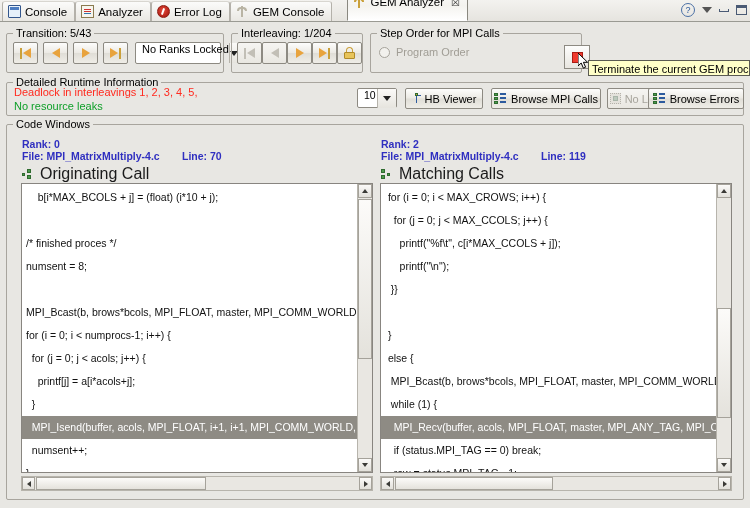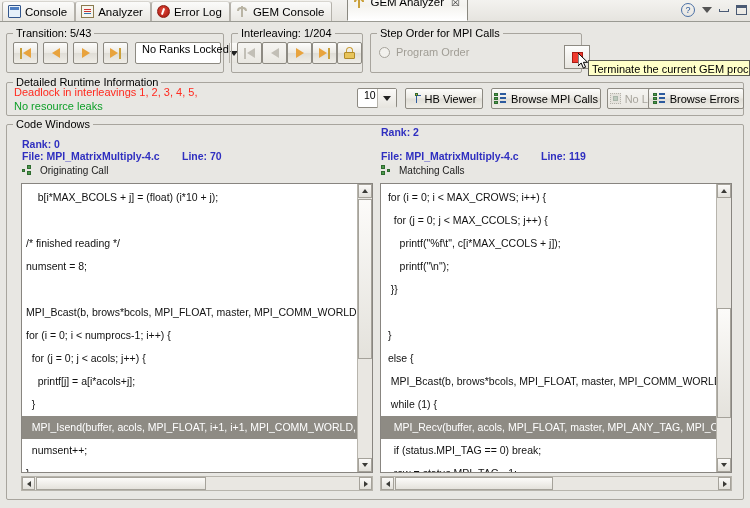--- a/index.html
+++ b/index.html
@@ -153,21 +153,21 @@
   }
   .cursor {
     position:absolute; width:12px;height:18px; pointer-events:none;
   }
 
   .runtime-line { font-size:11px; white-space:nowrap; }
   .red { color:#ff2a1f; }
   .green { color:#10a02a; }
 
   .infolbl { color:#2f2fc0; font-size:10.5px; font-weight:bold; white-space:nowrap;}
-  .calllbl { font-size:10px; color:#1a1a1a; }
+  .calllbl { font-size:16px; color:#1a1a1a; }
 
   .greenic { width:13px;height:11px;position:relative;display:inline-block;}
   .greenic i { position:absolute; background:#4c9a4c; border:1px solid #2f6b2f; }
 
   
   .codepane {
     position:absolute;
     background:#ffffff;
     border:1px solid #888580;
     overflow:hidden;
@@ -373,37 +373,37 @@
   <div class="infolbl" style="position:absolute;left:182px;top:150px;">Line: 70</div>
   <div style="position:absolute;left:22px;top:165px;display:flex;align-items:center;gap:5px;">
     <span class="greenic">
       <i style="left:0;top:4px;width:3px;height:3px;background:#4c9a4c;"></i>
       <i style="left:5px;top:0;width:4px;height:4px;"></i>
       <i style="left:5px;top:6px;width:4px;height:4px;"></i>
     </span>
     <span class="calllbl">Originating Call</span>
   </div>
 
-  <div class="infolbl" style="position:absolute;left:381px;top:126px;">Rank: 2</div>
+  <div class="infolbl" style="position:absolute;left:381px;top:138px;">Rank: 2</div>
   <div class="infolbl" style="position:absolute;left:381px;top:150px;">File: MPI_MatrixMultiply-4.c</div>
   <div class="infolbl" style="position:absolute;left:541px;top:150px;">Line: 119</div>
   <div style="position:absolute;left:381px;top:165px;display:flex;align-items:center;gap:5px;">
     <span class="greenic">
       <i style="left:0;top:0;width:4px;height:4px;"></i>
       <i style="left:0;top:6px;width:4px;height:4px;"></i>
       <i style="left:6px;top:4px;width:3px;height:3px;background:#4c9a4c;"></i>
     </span>
     <span class="calllbl">Matching Calls</span>
   </div>
 
   <div class="codepane" style="left:21px;top:183px;width:352px;height:290px;">
     <div class="codeinner" id="left-code">
         <div class="cline">    b[i*MAX_BCOLS + j] = (float) (i*10 + j);</div>
         <div class="cline"></div>
-        <div class="cline">/* finished reading */</div>
+        <div class="cline">/* finished proces */</div>
         <div class="cline">numsent = 8;</div>
         <div class="cline"></div>
         <div class="cline">MPI_Bcast(b, brows*bcols, MPI_FLOAT, master, MPI_COMM_WORLD);</div>
         <div class="cline">for (i = 0; i &lt; numprocs-1; i++) {</div>
         <div class="cline">  for (j = 0; j &lt; acols; j++) {</div>
         <div class="cline">    printf[j] = a[i*acols+j];</div>
         <div class="cline">  }</div>
         <div class="cline hl">  MPI_Isend(buffer, acols, MPI_FLOAT, i+1, i+1, MPI_COMM_WORLD, &amp;reqs[i]);</div>
         <div class="cline">  numsent++;</div>
         <div class="cline">}</div>

